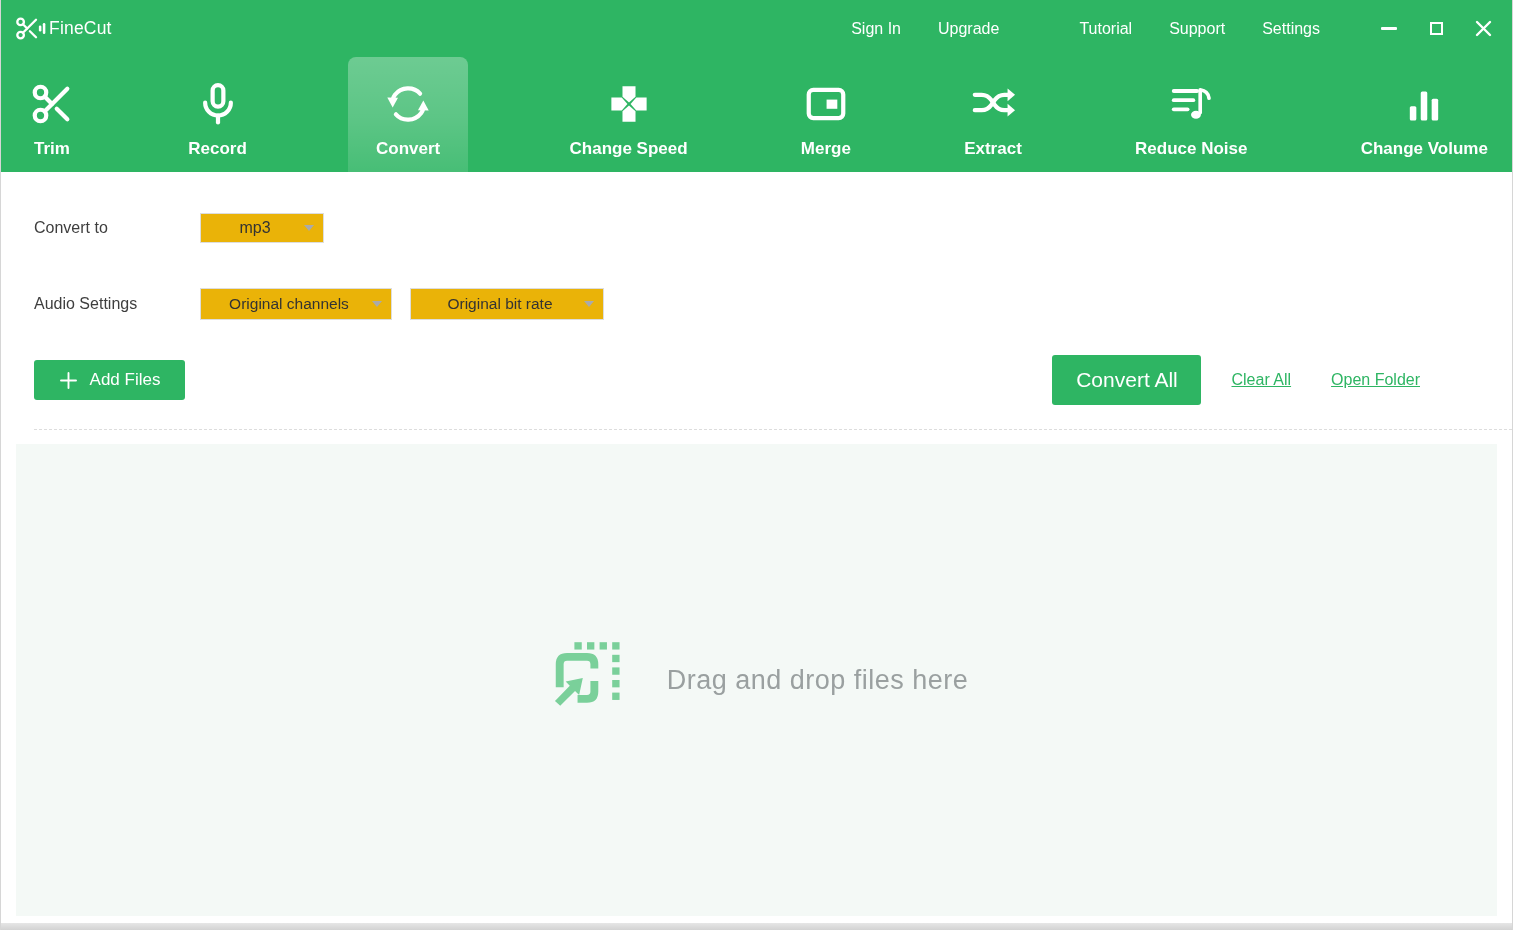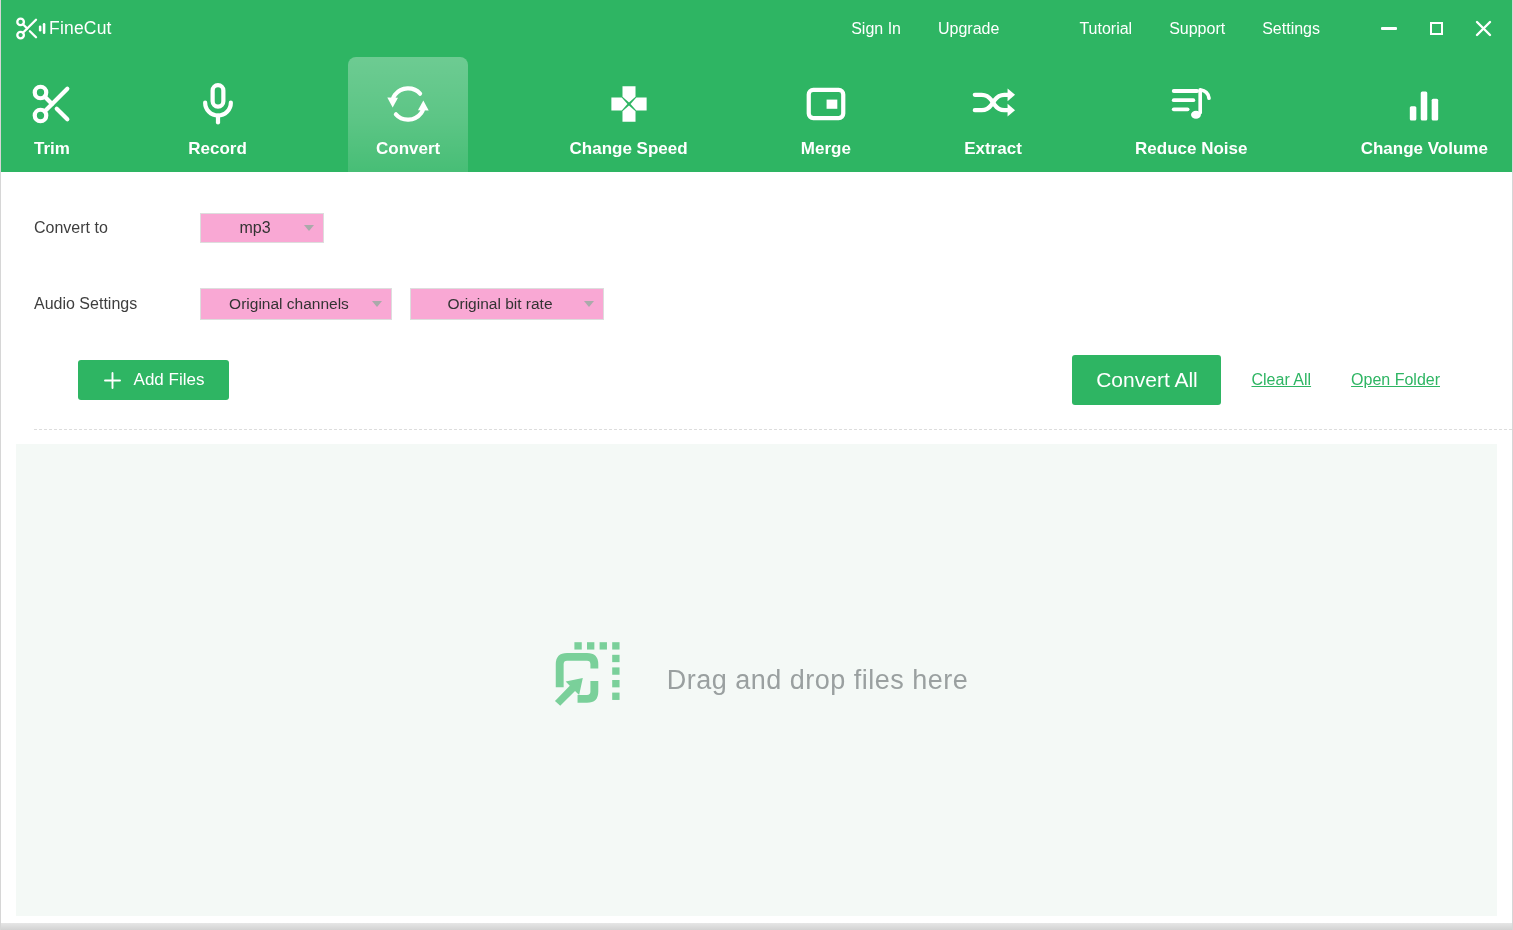--- a/index.html
+++ b/index.html
@@ -49,36 +49,36 @@
   .tab-icon{height:50px;display:flex;align-items:flex-end;justify-content:center;}
   .tab-label{font-size:17px;font-weight:bold;white-space:nowrap;}
   svg.ico{stroke:#fff;fill:none;stroke-width:2.2;stroke-linecap:round;stroke-linejoin:round;}
   svg.ico .fil{fill:#fff;stroke:none;}
   
   .panel{padding:41px 0 0 33px;flex:0 0 auto;background:#fff;}
   .row{display:flex;align-items:center;}
   .row-label{width:166px;font-size:16px;color:#3e3e3e;}
   .row-format{margin-bottom:45px;}
   .select{
-    border:1px solid #ddd;background:#f9a8d4;height:30px;position:relative;
+    border:1px solid #ddd;background:#eab308;height:30px;position:relative;
     display:flex;align-items:center;justify-content:center;
     color:#333;font-size:16px;cursor:pointer;padding-right:14px;
   }
   .select .caret{
     position:absolute;right:9px;top:50%;transform:translateY(-50%);
     width:0;height:0;border-left:5px solid transparent;border-right:5px solid transparent;
     border-top:6px solid #aaa;
   }
   .sel-format{width:124px;}
   .row-audio .select{height:32px;font-size:15.5px;}
   .sel-channels{width:192px;margin-right:18px;}
   .sel-sample{width:224px;margin-right:16px;}
   .sel-bitrate{width:194px;}
   
-  .actions{display:flex;align-items:center;margin-top:35px;padding-right:72px;height:50px;margin-left:44px;}
+  .actions{display:flex;align-items:center;margin-top:35px;padding-right:92px;height:50px;}
   .btn{border:none;border-radius:3px;background:var(--brand);color:#fff;cursor:pointer;
        display:flex;align-items:center;justify-content:center;font-family:inherit;}
   .btn-add{width:151px;height:40px;font-size:17px;gap:12px;}
   .btn-convert{width:149px;height:50px;font-size:21px;margin-left:auto;}
   .link{color:var(--brand);text-decoration:underline;font-size:16px;cursor:pointer;white-space:nowrap;}
   .link-clear{margin-left:30px;}
   .link-open{margin-left:40px;}
   
   .divider{margin-top:24px;border-top:1px dashed #ddd;height:0;}
   .dropzone{

